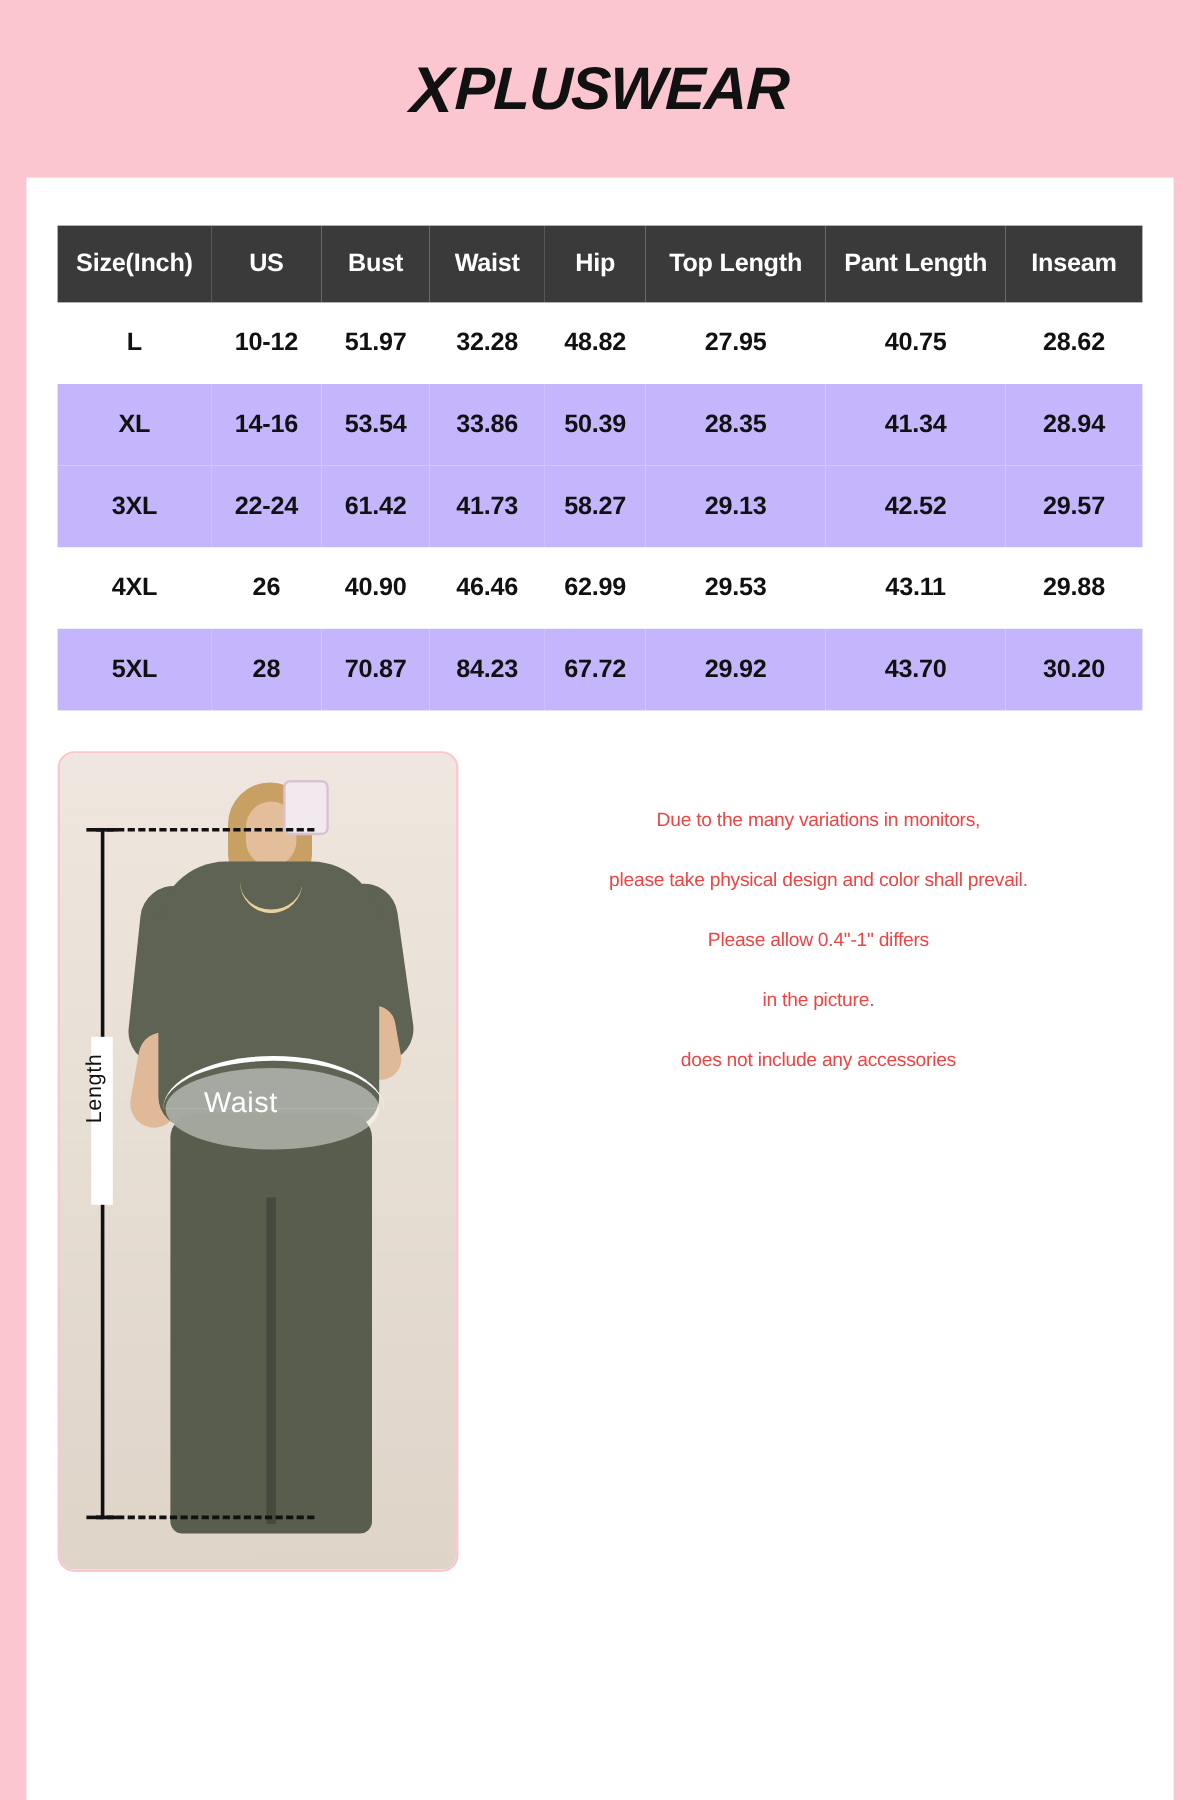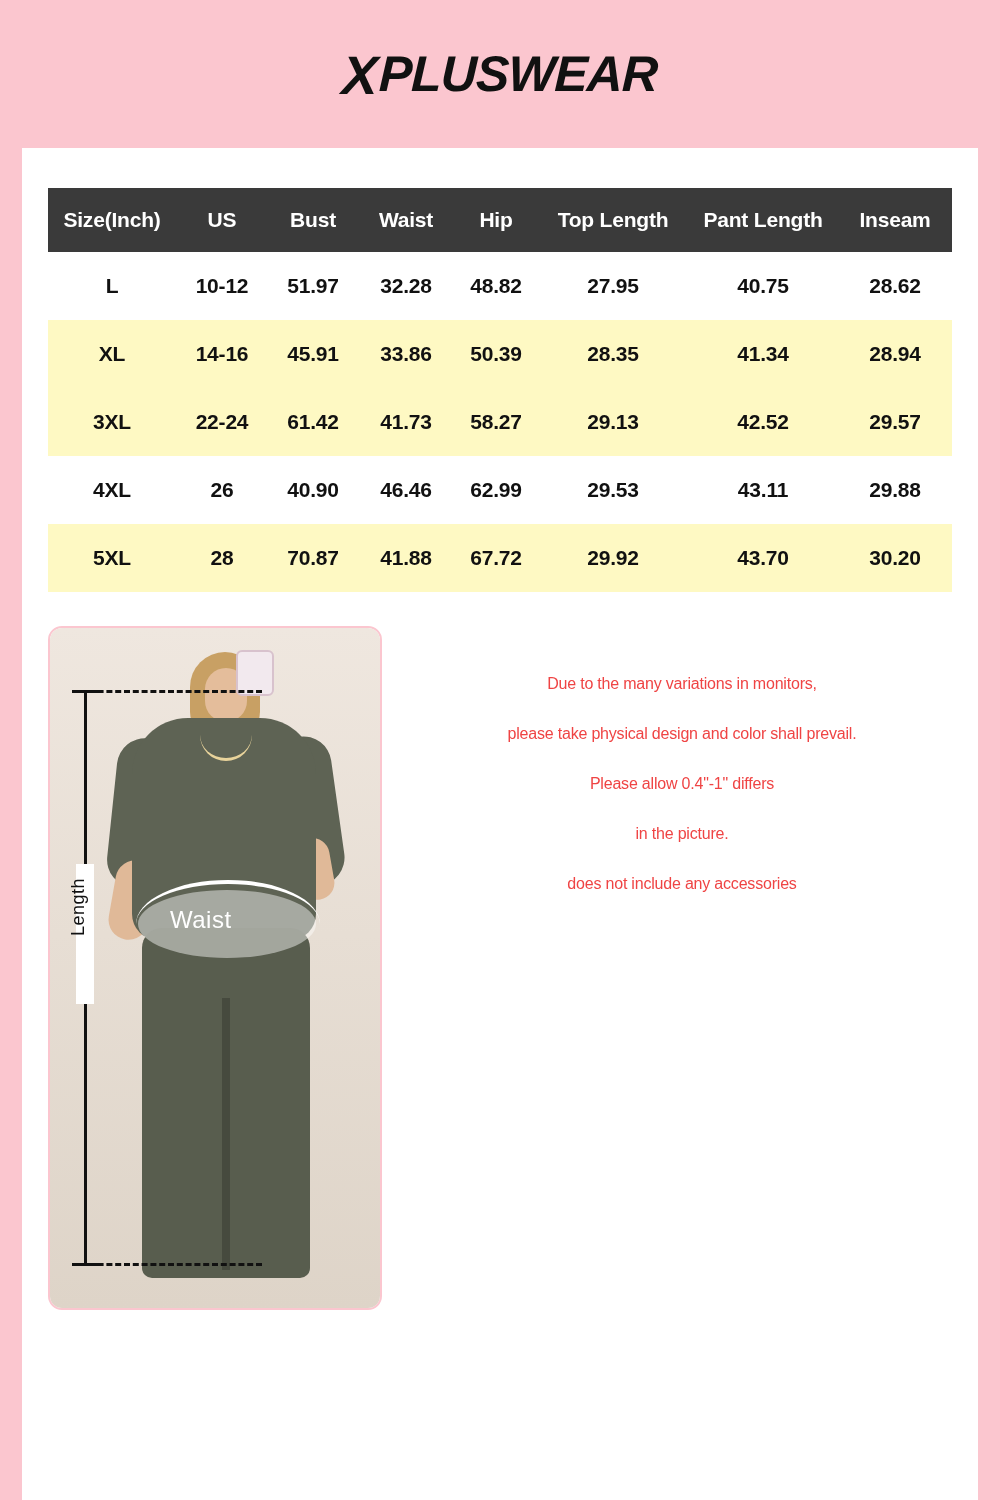--- a/index.html
+++ b/index.html
@@ -74,21 +74,21 @@
   }
   table.size-table td {
     font-size: 21px;
     color: #111111;
     font-weight: bold;
     text-align: center;
     padding: 22px 0;
     letter-spacing: -0.2px;
   }
   table.size-table tbody tr.alt td {
-    background: #fef9c3;
+    background: #c4b5fd;
   }
   table.size-table tbody tr td:first-child {
     font-weight: bold;
   }
 
   .col-size   { width: 128px; }
   .col-us     { width: 92px; }
   .col-bust   { width: 90px; }
   .col-waist  { width: 96px; }
   .col-hip    { width: 84px; }
@@ -340,21 +340,21 @@
           <td>51.97</td>
           <td>32.28</td>
           <td>48.82</td>
           <td>27.95</td>
           <td>40.75</td>
           <td>28.62</td>
         </tr>
         <tr class="alt">
           <td>XL</td>
           <td>14-16</td>
-          <td>45.91</td>
+          <td>53.54</td>
           <td>33.86</td>
           <td>50.39</td>
           <td>28.35</td>
           <td>41.34</td>
           <td>28.94</td>
         </tr>
         <tr class="alt">
           <td>3XL</td>
           <td>22-24</td>
           <td>61.42</td>
@@ -371,21 +371,21 @@
           <td>46.46</td>
           <td>62.99</td>
           <td>29.53</td>
           <td>43.11</td>
           <td>29.88</td>
         </tr>
         <tr class="alt">
           <td>5XL</td>
           <td>28</td>
           <td>70.87</td>
-          <td>41.88</td>
+          <td>84.23</td>
           <td>67.72</td>
           <td>29.92</td>
           <td>43.70</td>
           <td>30.20</td>
         </tr>
       </tbody>
     </table>
 
     <div class="lower">
 

